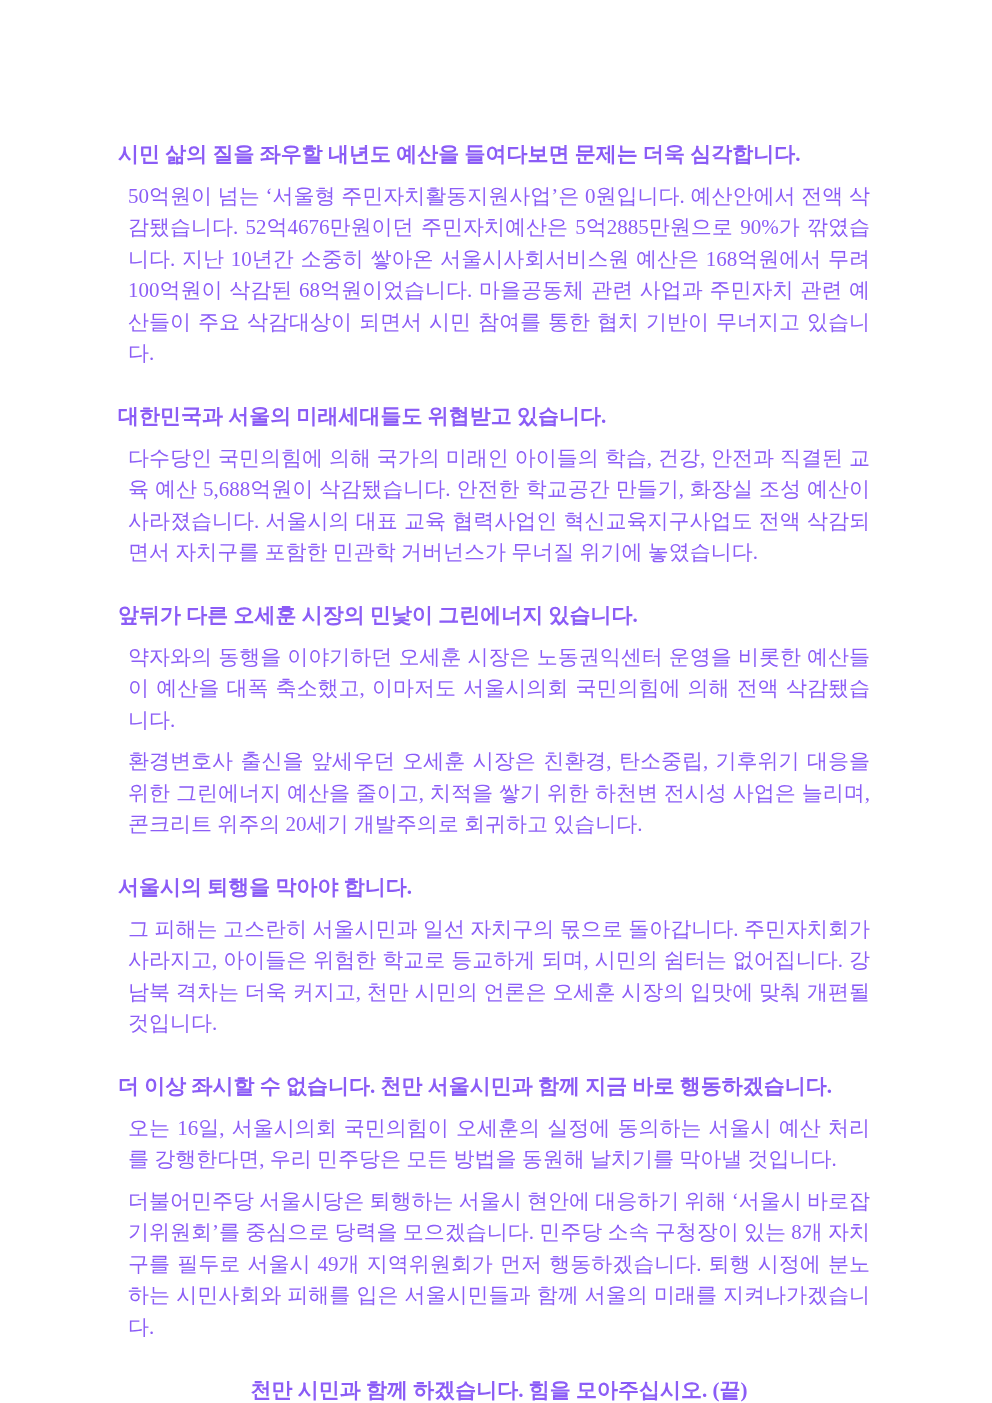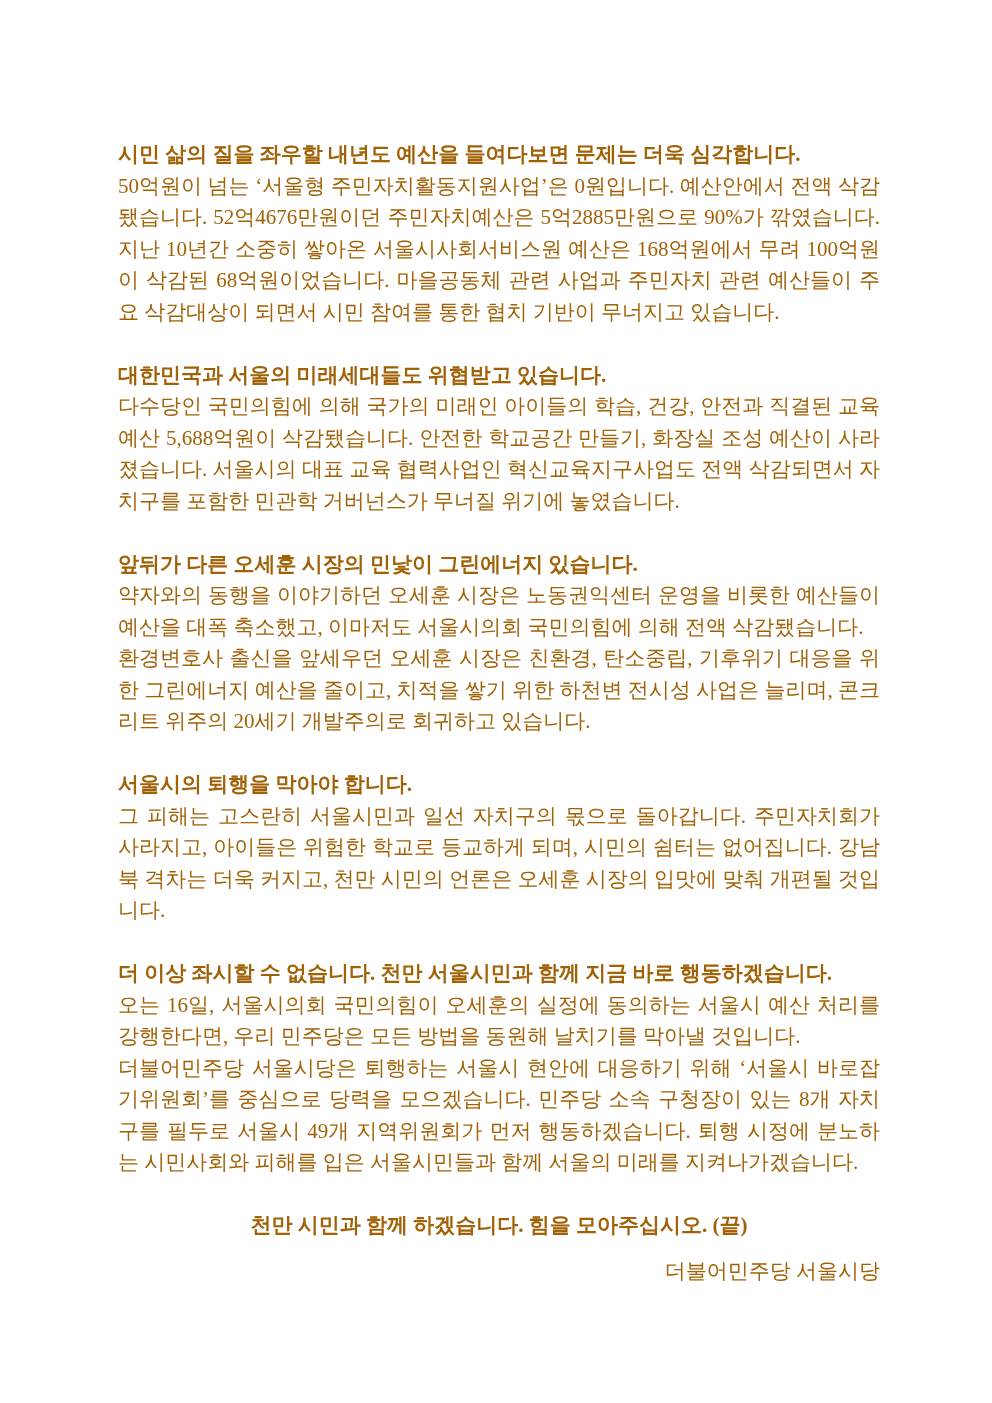--- a/index.html
+++ b/index.html
@@ -11,39 +11,39 @@
     width: 992px;
     height: 1403px;
     overflow: hidden;
   }
   .page {
     box-sizing: border-box;
     width: 992px;
     height: 1403px;
     padding: 139px 112px 0 118px;
     background: #ffffff;
-    color: #a16207;
+    color: #8b5cf6;
     font-family: "Liberation Serif", "DejaVu Serif", serif;
     font-size: 21px;
     line-height: 31.5px;
     text-align: justify;
     word-break: normal;
   }
   .sec {
     margin: 0 0 31.5px 0;
   }
   .sec .hd {
     margin: 0;
     font-size: inherit;
     line-height: inherit;
     font-weight: 700;
     text-align: left;
   }
   .sec p {
-    margin: 0;
+    margin: 10px;
   }
   .closing {
     margin: 0 0 14px 0;
     font-weight: 700;
     text-align: center;
   }
   .signature {
     text-align: right;
   }
   .signature .sig-line {

